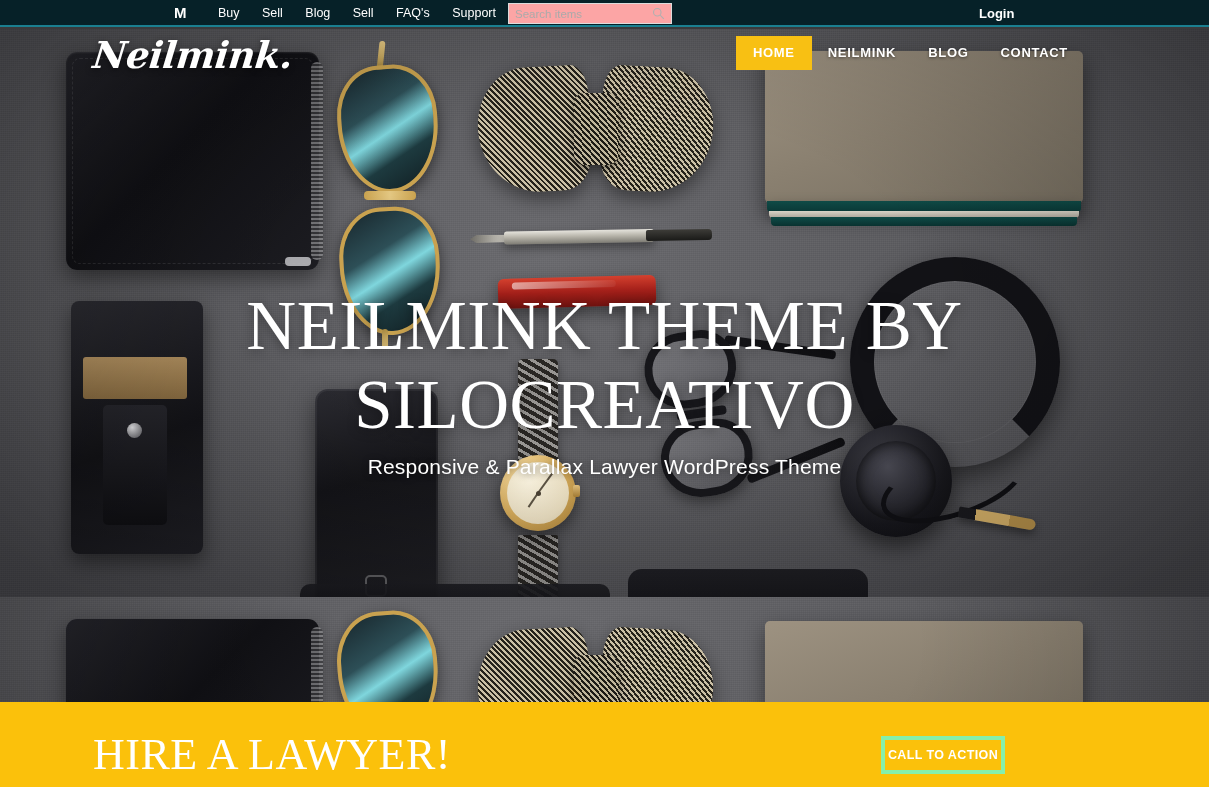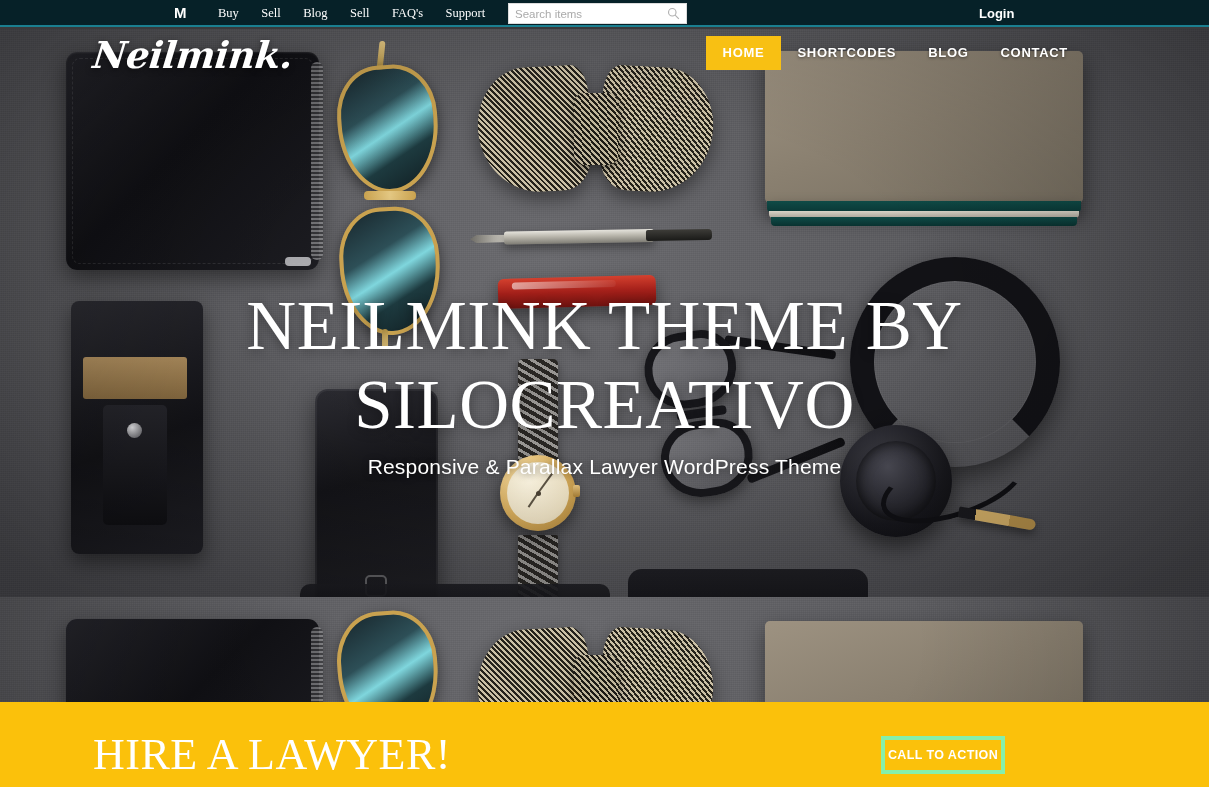--- a/index.html
+++ b/index.html
@@ -26,26 +26,26 @@
     position: absolute; left: 174px; top: 3px;
     color: #ffffff; font-size: 15px; font-weight: bold;
     letter-spacing: 0.5px; line-height: 20px;
     font-family: "Liberation Sans", sans-serif;
   }
   .tb-nav { position: absolute; left: 209px; top: 0; height: 27px; }
   .tb-nav a {
     display: inline-block;
     color: #ffffff; font-size: 12.5px; text-decoration: none;
     line-height: 27px; padding: 0 9px;
-    font-family: Liberation Serif, serif;
+    font-family: Liberation Sans, sans-serif;
   }
   .tb-search {
     position: absolute; left: 508px; top: 3px;
-    width: 179px; height: 21px;
-    background: #ffffff; border: 1px solid #dcdcdc;
+    width: 164px; height: 21px;
+    background: #fca5a5; border: 1px solid #dcdcdc;
   }
   .tb-search input {
     position: absolute; left: 0; top: 0;
     width: 168px; height: 19px;
     border: 0; outline: none; background: transparent;
     font-size: 11.5px; color: #333;
     padding: 0 6px;
     font-family: "Liberation Sans", sans-serif;
   }
   .tb-search input::placeholder { color: #aaa; }
@@ -568,21 +568,21 @@
       <div class="bt-knot"></div>
     </div>
     <div class="obj s2-nb"></div>
     <div class="hero-vig"></div>
   </div>
 
   <div class="mainnav">
     <div class="logo">Neilmink.</div>
     <nav class="nav">
       <a href="#" class="active">HOME</a>
-      <a href="#">SHORTCODES</a>
+      <a href="#">NEILMINK</a>
       <a href="#">BLOG</a>
       <a href="#">CONTACT</a>
     </nav>
   </div>
 
   <div class="hero-text">
     <h1 class="hero-title">NEILMINK THEME BY SILOCREATIVO</h1>
     <p class="hero-sub">Responsive &amp; Parallax Lawyer WordPress Theme</p>
   </div>
 

